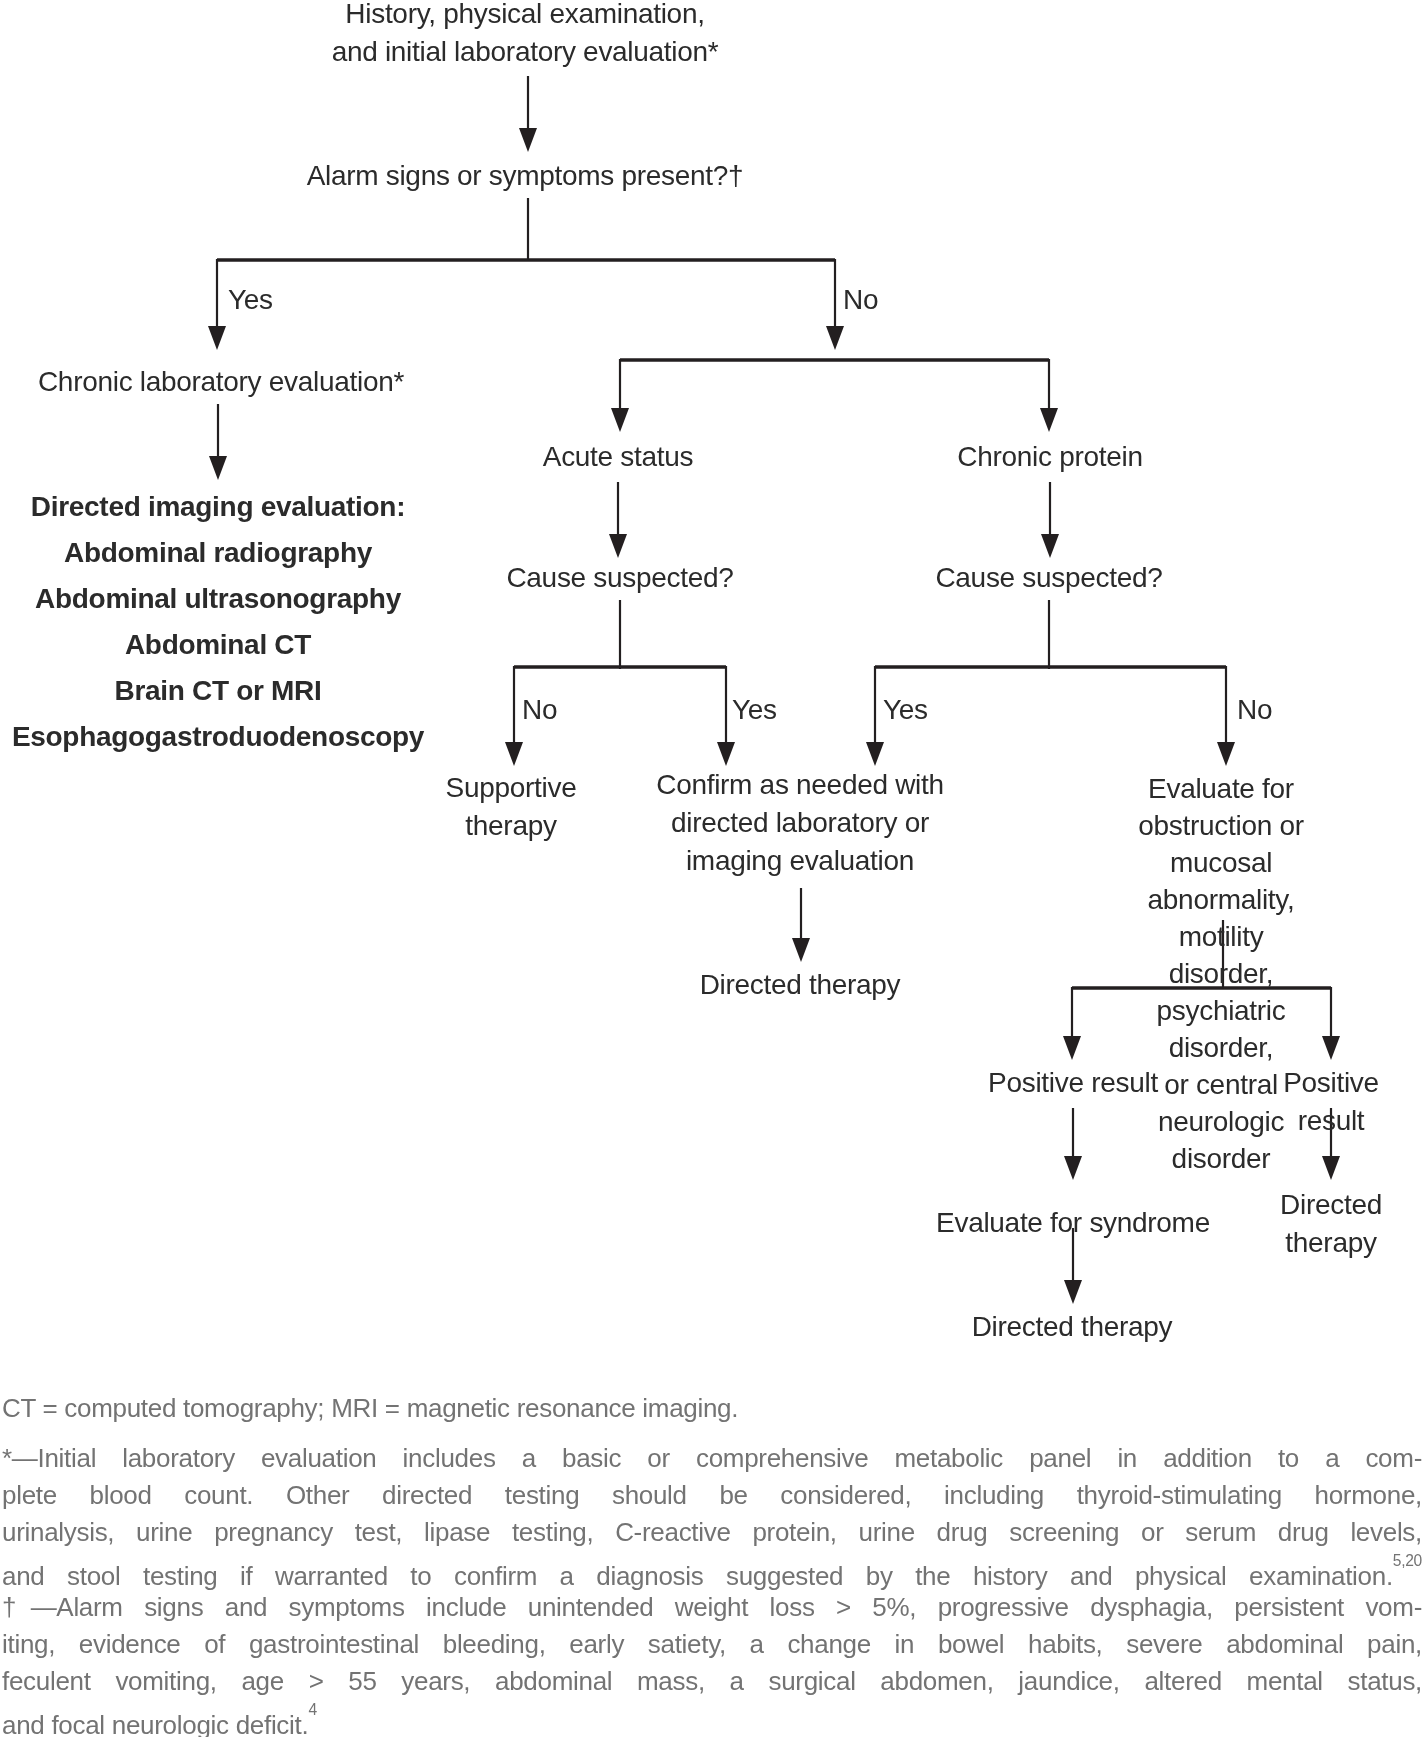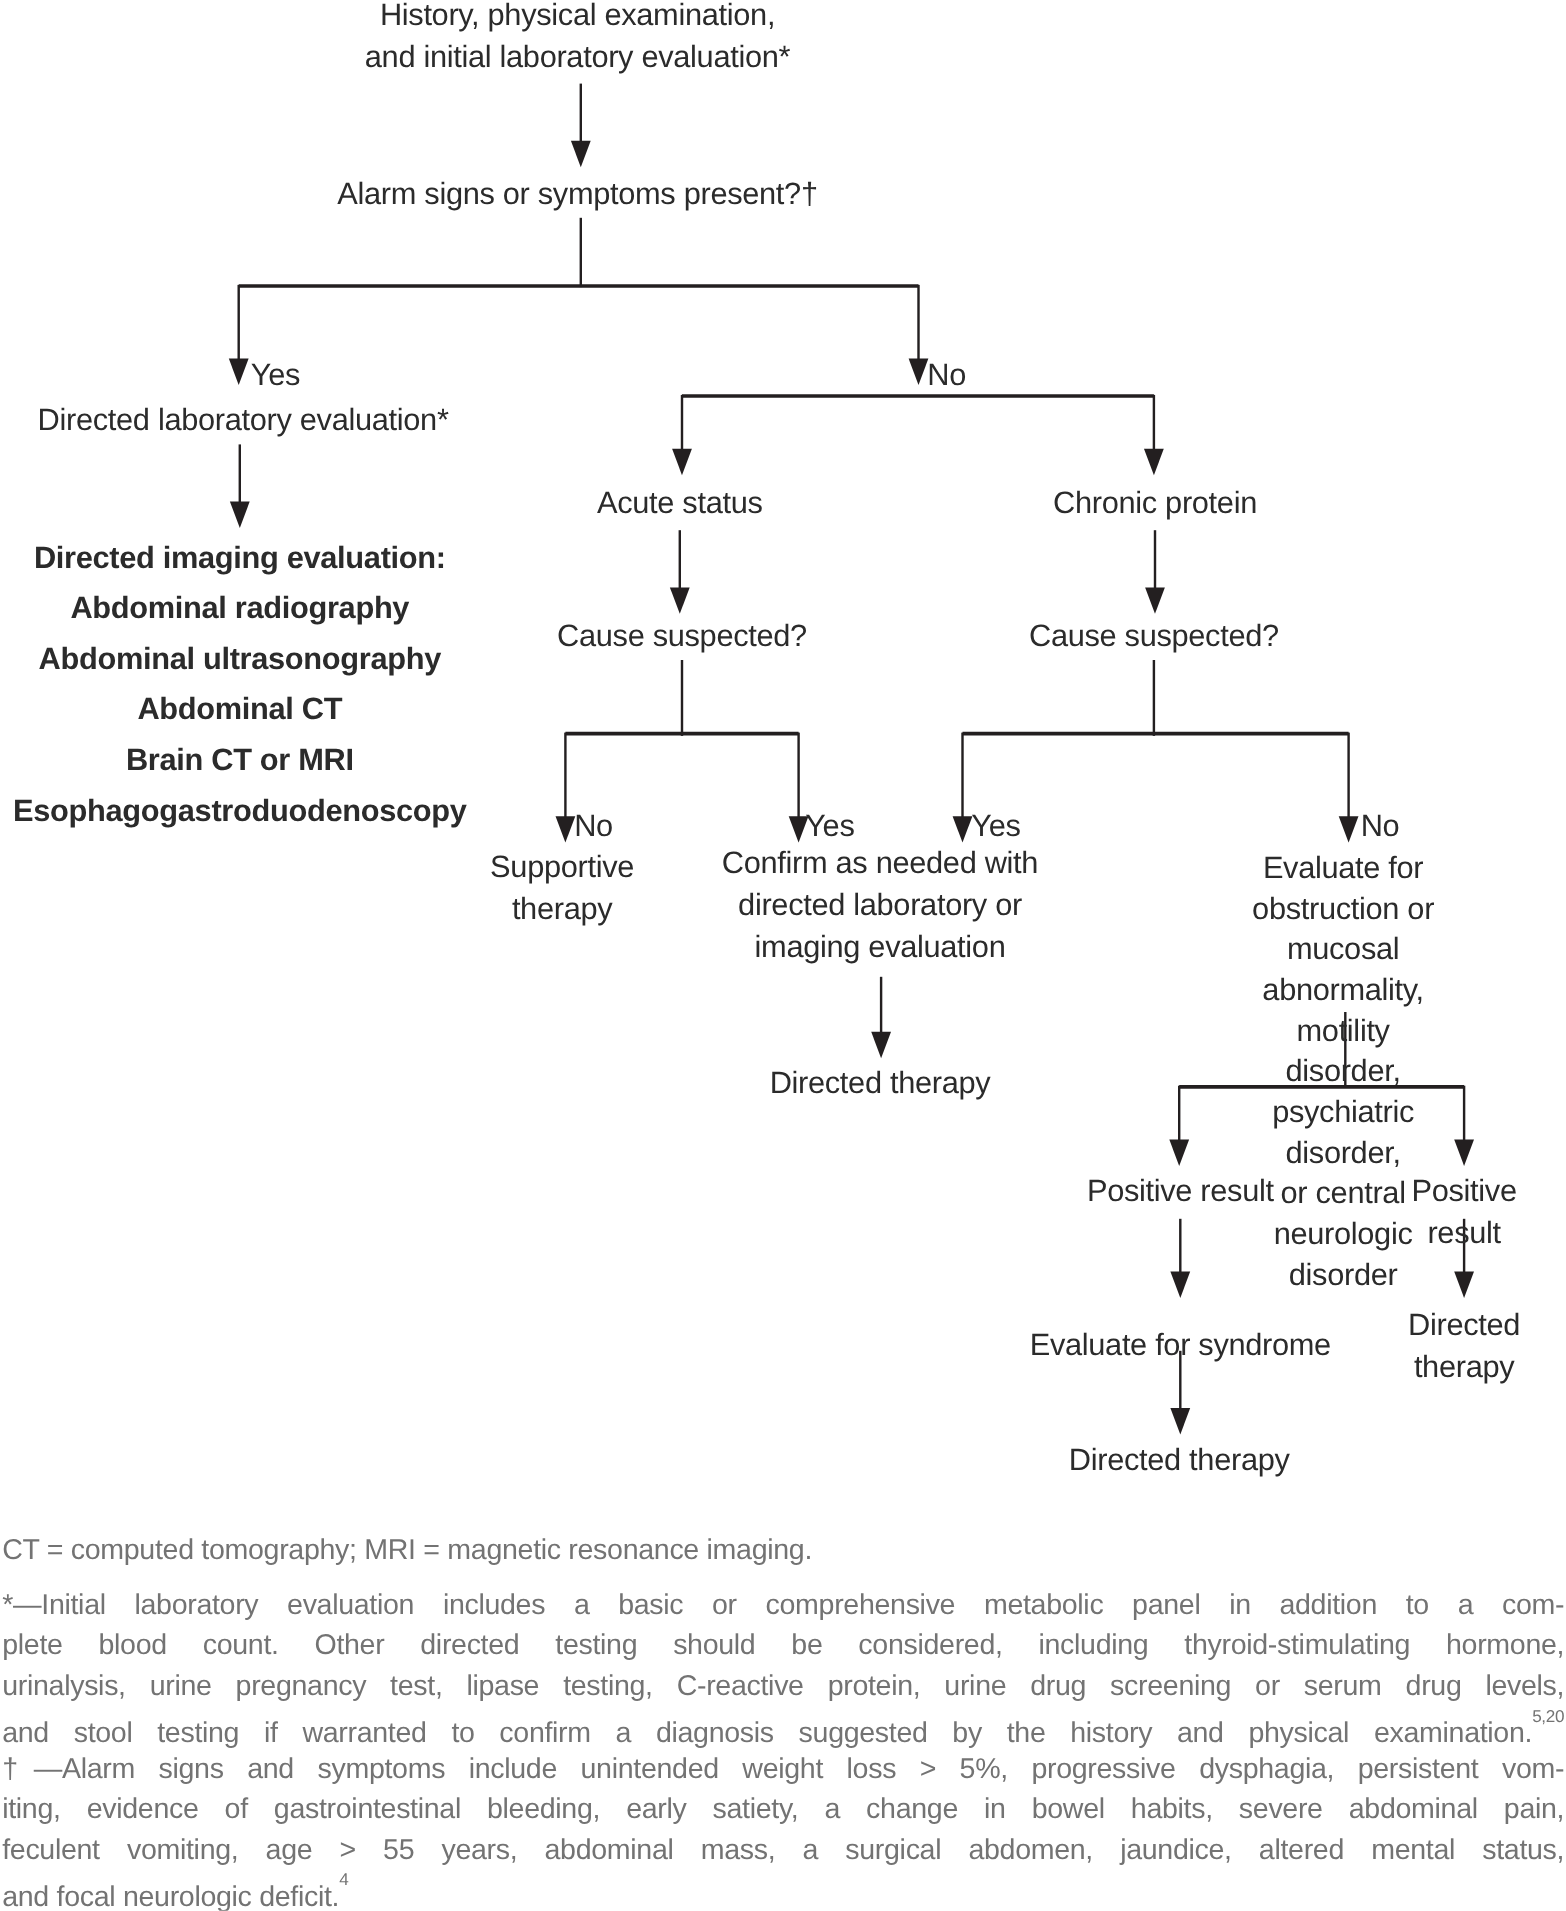--- a/index.html
+++ b/index.html
@@ -46,21 +46,20 @@
     color: #2b2b2b;
   }
   .node.lh46 { line-height: 46px; }
   .node.lh37 { line-height: 37px; }
   .blabel {
     position: absolute;
     font-size: 28px;
     line-height: 38px;
     letter-spacing: -0.3px;
     color: #2b2b2b;
-    margin-top: 41px;
   }
   .fn {
     position: absolute;
     left: 2px;
     width: 1420px;
     font-size: 26px;
     line-height: 37px;
     letter-spacing: -0.3px;
     color: #737373;
   }
@@ -141,21 +140,21 @@
   </svg>
 
   <div class="node" style="left:525px; top:-5px;">History, physical examination,
 and initial laboratory evaluation*</div>
 
   <div class="node" style="left:525px; top:157px;">Alarm signs or symptoms present?†</div>
 
   <div class="blabel" style="left:228px; top:281px;">Yes</div>
   <div class="blabel" style="left:843px; top:281px;">No</div>
 
-  <div class="node" style="left:221px; top:363px;">Directed laboratory evaluation*</div>
+  <div class="node" style="left:221px; top:363px;">Chronic laboratory evaluation*</div>
 
   <div class="node lh46" style="left:218px; top:484px;font-weight:bold;">Directed imaging evaluation:
 Abdominal radiography
 Abdominal ultrasonography
 Abdominal CT
 Brain CT or MRI
 Esophagogastroduodenoscopy</div>
 
   <div class="node" style="left:618px; top:438px;">Acute status</div>
   <div class="node" style="left:1050px; top:438px;">Chronic protein</div>

